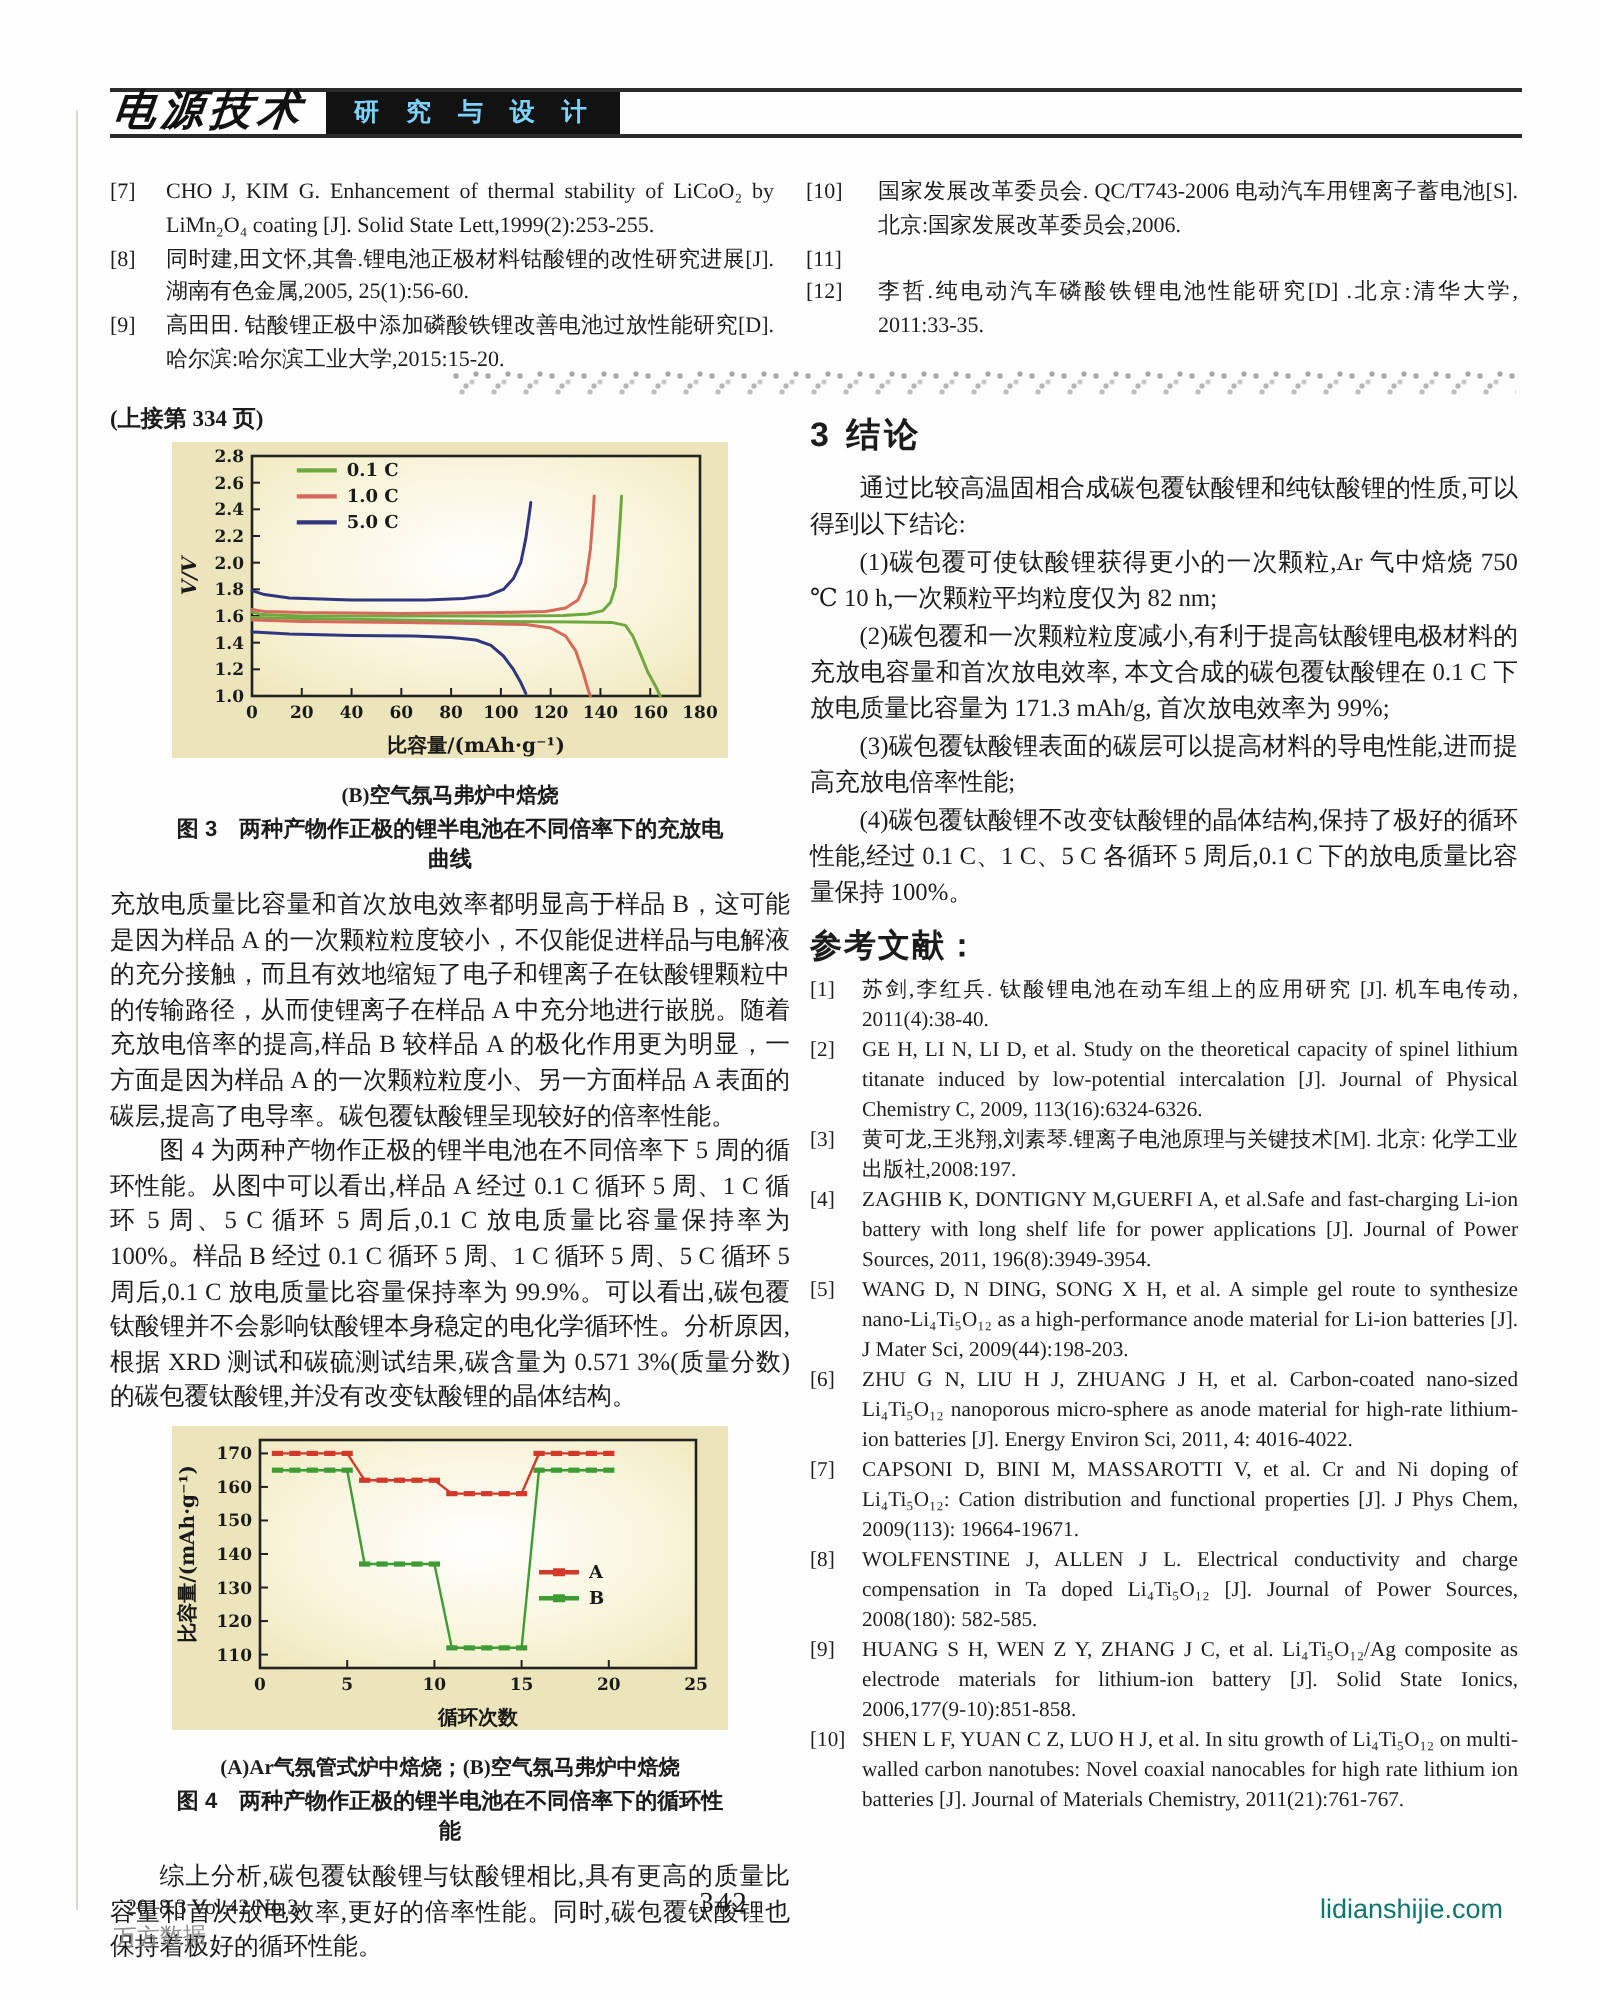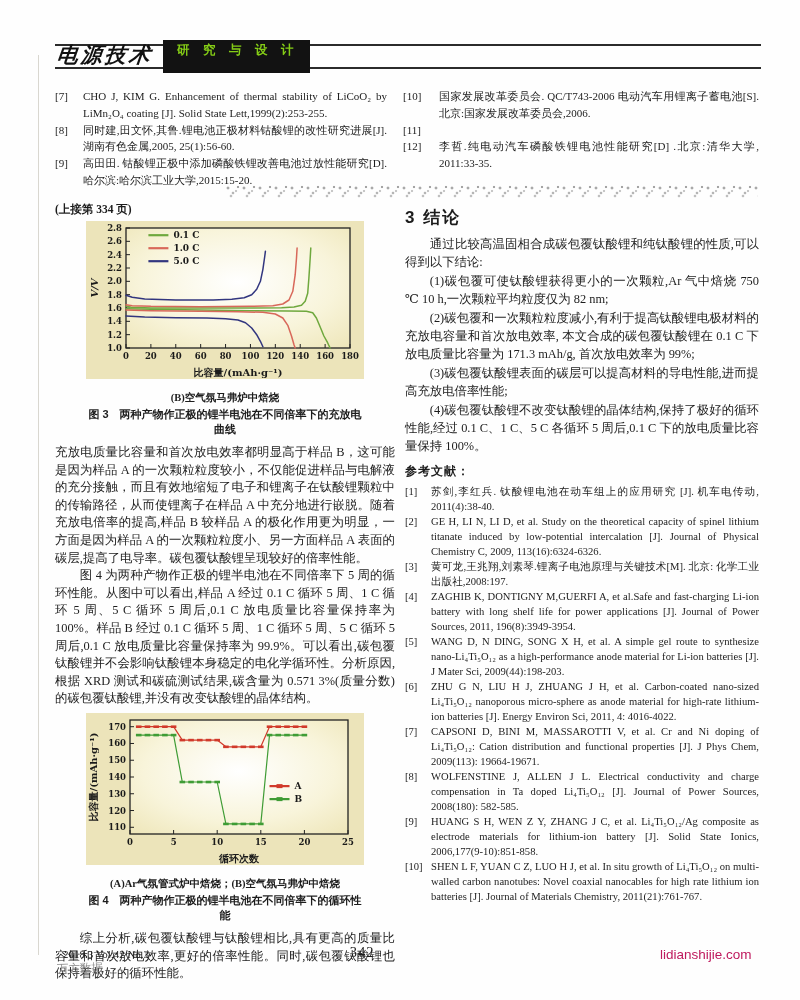--- a/index.html
+++ b/index.html
@@ -6,22 +6,22 @@
   .page{position:relative;width:800px;height:1000px;background:#fefefe;margin:0 auto;overflow:hidden;
         font-family:"Liberation Serif","DejaVu Serif",serif;color:#1c1c1c;}
   .scan-edge{position:absolute;left:38px;top:55px;height:900px;width:1px;background:#d9d7d0;}
 
   
   .masthead{position:absolute;left:55px;top:44px;width:706px;height:21px;
             border-top:2px solid #2b2b2b;border-bottom:2px solid #2b2b2b;
             display:flex;align-items:center;}
   .logo{font-weight:bold;font-style:italic;font-size:21px;letter-spacing:3px;color:#111;
         transform:skewX(-6deg);margin-top:-3px;padding:0 10px 0 2px;white-space:nowrap;}
-  .banner{background:#121212;color:#84cc16;font-family:"Liberation Sans","DejaVu Sans",sans-serif;
-          font-weight:bold;font-size:12.5px;letter-spacing:5px;padding:3px 12px 15px 14px;height:15px;
+  .banner{background:#121212;color:#7dd3fc;font-family:"Liberation Sans","DejaVu Sans",sans-serif;
+          font-weight:bold;font-size:12.5px;letter-spacing:5px;padding:3px 12px 3px 14px;height:15px;
           display:flex;align-items:center;white-space:nowrap;}
 
   
   .refs-top{position:absolute;top:88px;}
   .refs-left{left:55px;width:332px;}
   .refs-right{left:403px;width:356px;}
   .ref-item{display:flex;font-size:11px;line-height:16.8px;text-align:justify;}
   .ref-id{flex:0 0 28px;}
   .refs-right .ref-id{flex:0 0 36px;}
   .ref-text{flex:1;}
@@ -44,38 +44,38 @@
   .figure{width:278px;margin:0 auto;text-align:center;}
   .figure svg{background:#ece4ba;display:block;}
   .fig-sub{font-weight:bold;font-size:10.5px;margin-top:12px;font-family:Liberation Serif, serif;}
   .fig-cap{font-weight:bold;font-size:11px;margin:2px 0 7px 0;font-family:"Liberation Sans","DejaVu Sans",sans-serif;}
 
   .body-par{font-size:12.4px;line-height:17.6px;text-align:justify;text-indent:2em;margin:0;}
   .no-indent{text-indent:0;}
 
   .concl-head{font-size:17px;font-weight:bold;margin:0 0 6px 0;
               font-family:"Liberation Sans","DejaVu Sans",sans-serif;letter-spacing:2px;}
-  .refs-head{font-size:12px;font-weight:bold;margin:7px 0 4px 0;
+  .refs-head{font-size:16px;font-weight:bold;margin:7px 0 4px 0;
              font-family:"Liberation Sans","DejaVu Sans",sans-serif;letter-spacing:1px;}
   .col-right .body-par{line-height:18.4px;}
   .col-right .ref-item{font-size:10.6px;line-height:15px;}
   .col-right .ref-id{flex:0 0 26px;}
 
   
   svg text{font-family:"DejaVu Serif","Liberation Serif",serif;fill:#1a1a1a;}
   .tick{font-size:8.5px;font-weight:bold;}
   .axlab{font-size:10px;font-weight:bold;}
   .leg{font-size:9px;font-weight:bold;}
   .ital{font-style:italic;}
 
   
   .footer-issue{position:absolute;left:63px;top:948px;font-size:11px;}
   .watermark{position:absolute;left:57px;top:961px;font-size:11.5px;color:#8e8e8e;transform:rotate(-2deg);}
   .page-number{position:absolute;left:0;top:944px;width:724px;text-align:center;font-size:14.5px;letter-spacing:1px;}
-  .site{position:absolute;left:660px;top:947px;width:110px;font-size:13.5px;color:#be185d;
+  .site{position:absolute;left:660px;top:947px;width:110px;font-size:13.5px;color:#0f766e;
         font-family:"Liberation Sans","DejaVu Sans",sans-serif;}
 </style>
 </head>
 <body>
 
 <div class="page">
   <div class="scan-edge"></div>
 
   <div class="masthead">
     <span class="logo">电源技术</span>

